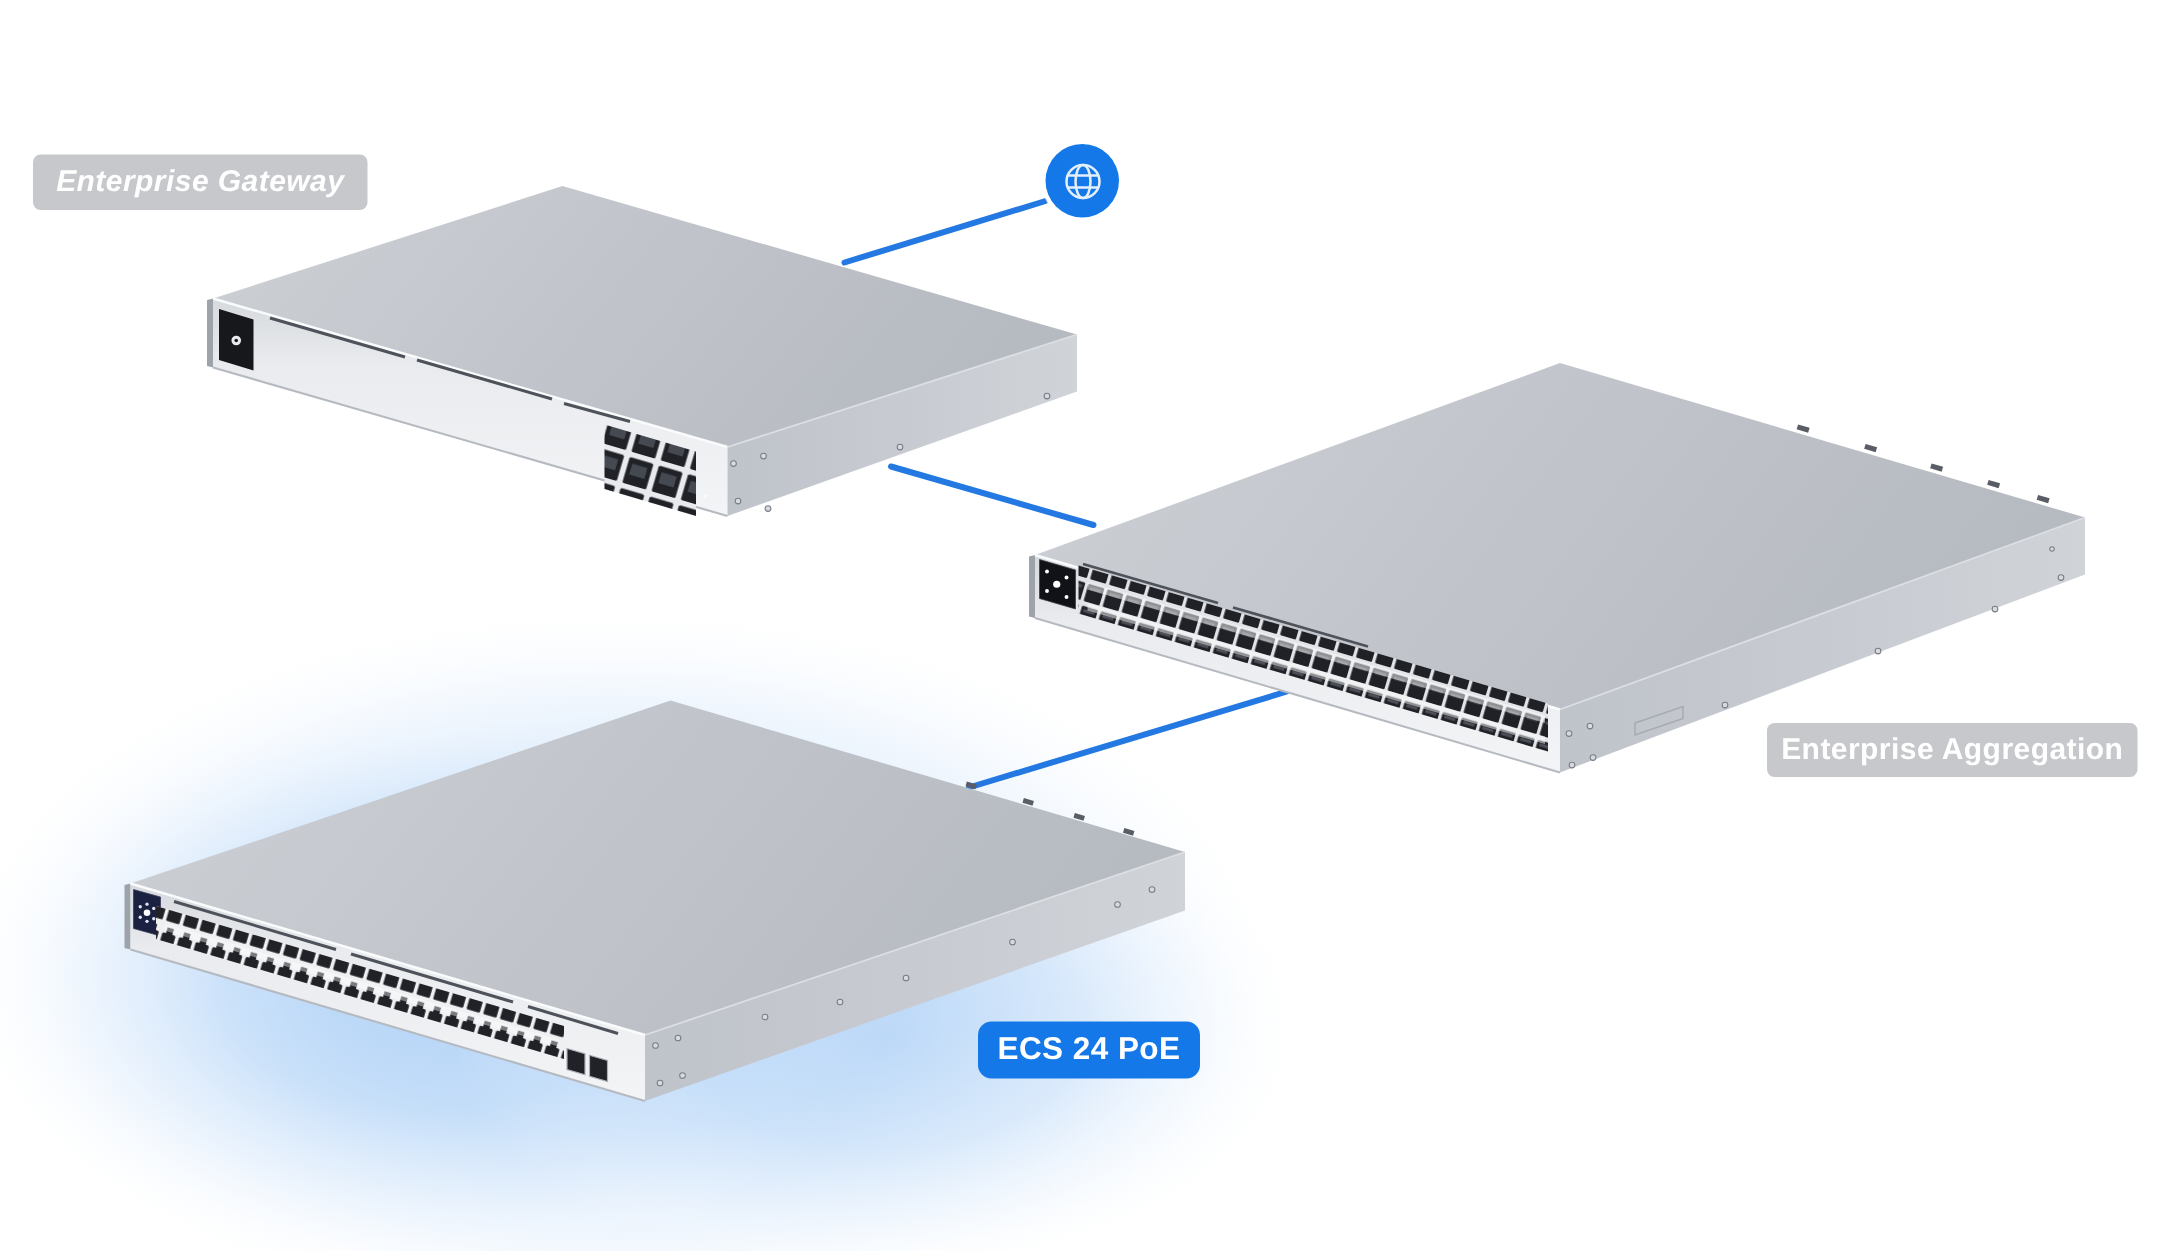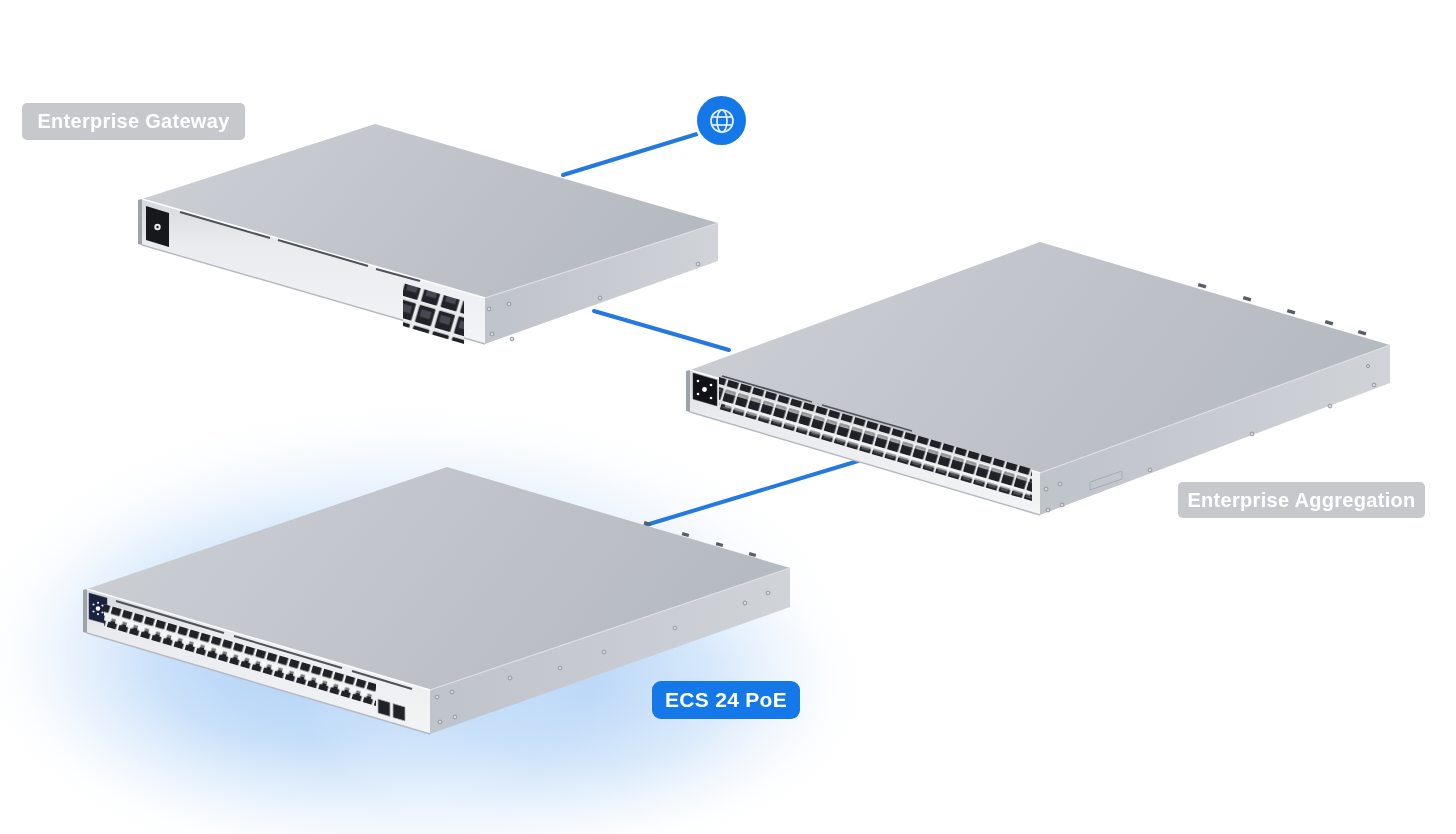--- a/index.html
+++ b/index.html
@@ -8,21 +8,21 @@
     overflow:hidden;font-family:"Liberation Sans",sans-serif;
   }
   .scene{position:absolute;left:0;top:0;}
   .badge{
     position:absolute;display:flex;align-items:center;justify-content:center;
     color:#ffffff;font-weight:700;font-size:20px;letter-spacing:.3px;
     white-space:nowrap;
   }
   .badge.gray{background:#c6c8cc;border-radius:5px;}
   .badge.blue{background:#1478e8;border-radius:9px;text-align:center;}
-  .badge-gateway{left:22px;top:103px;width:223px;height:37px;}
+  .badge-gateway{left:22px;top:103px;width:223px;height:37px;font-style:italic;}
   .badge-aggregation{left:1178px;top:482px;width:247px;height:36px;}
   .badge-ecs{left:652px;top:681px;width:148px;height:38px;font-size:21px;}
   .globe{
     position:absolute;left:697px;top:96px;width:49px;height:49px;border-radius:50%;
     background:#1478e8;display:flex;align-items:center;justify-content:center;
     box-shadow:0 0 0 3px rgba(255,255,255,.9);
   }
 </style>
 </head>
 <body>

